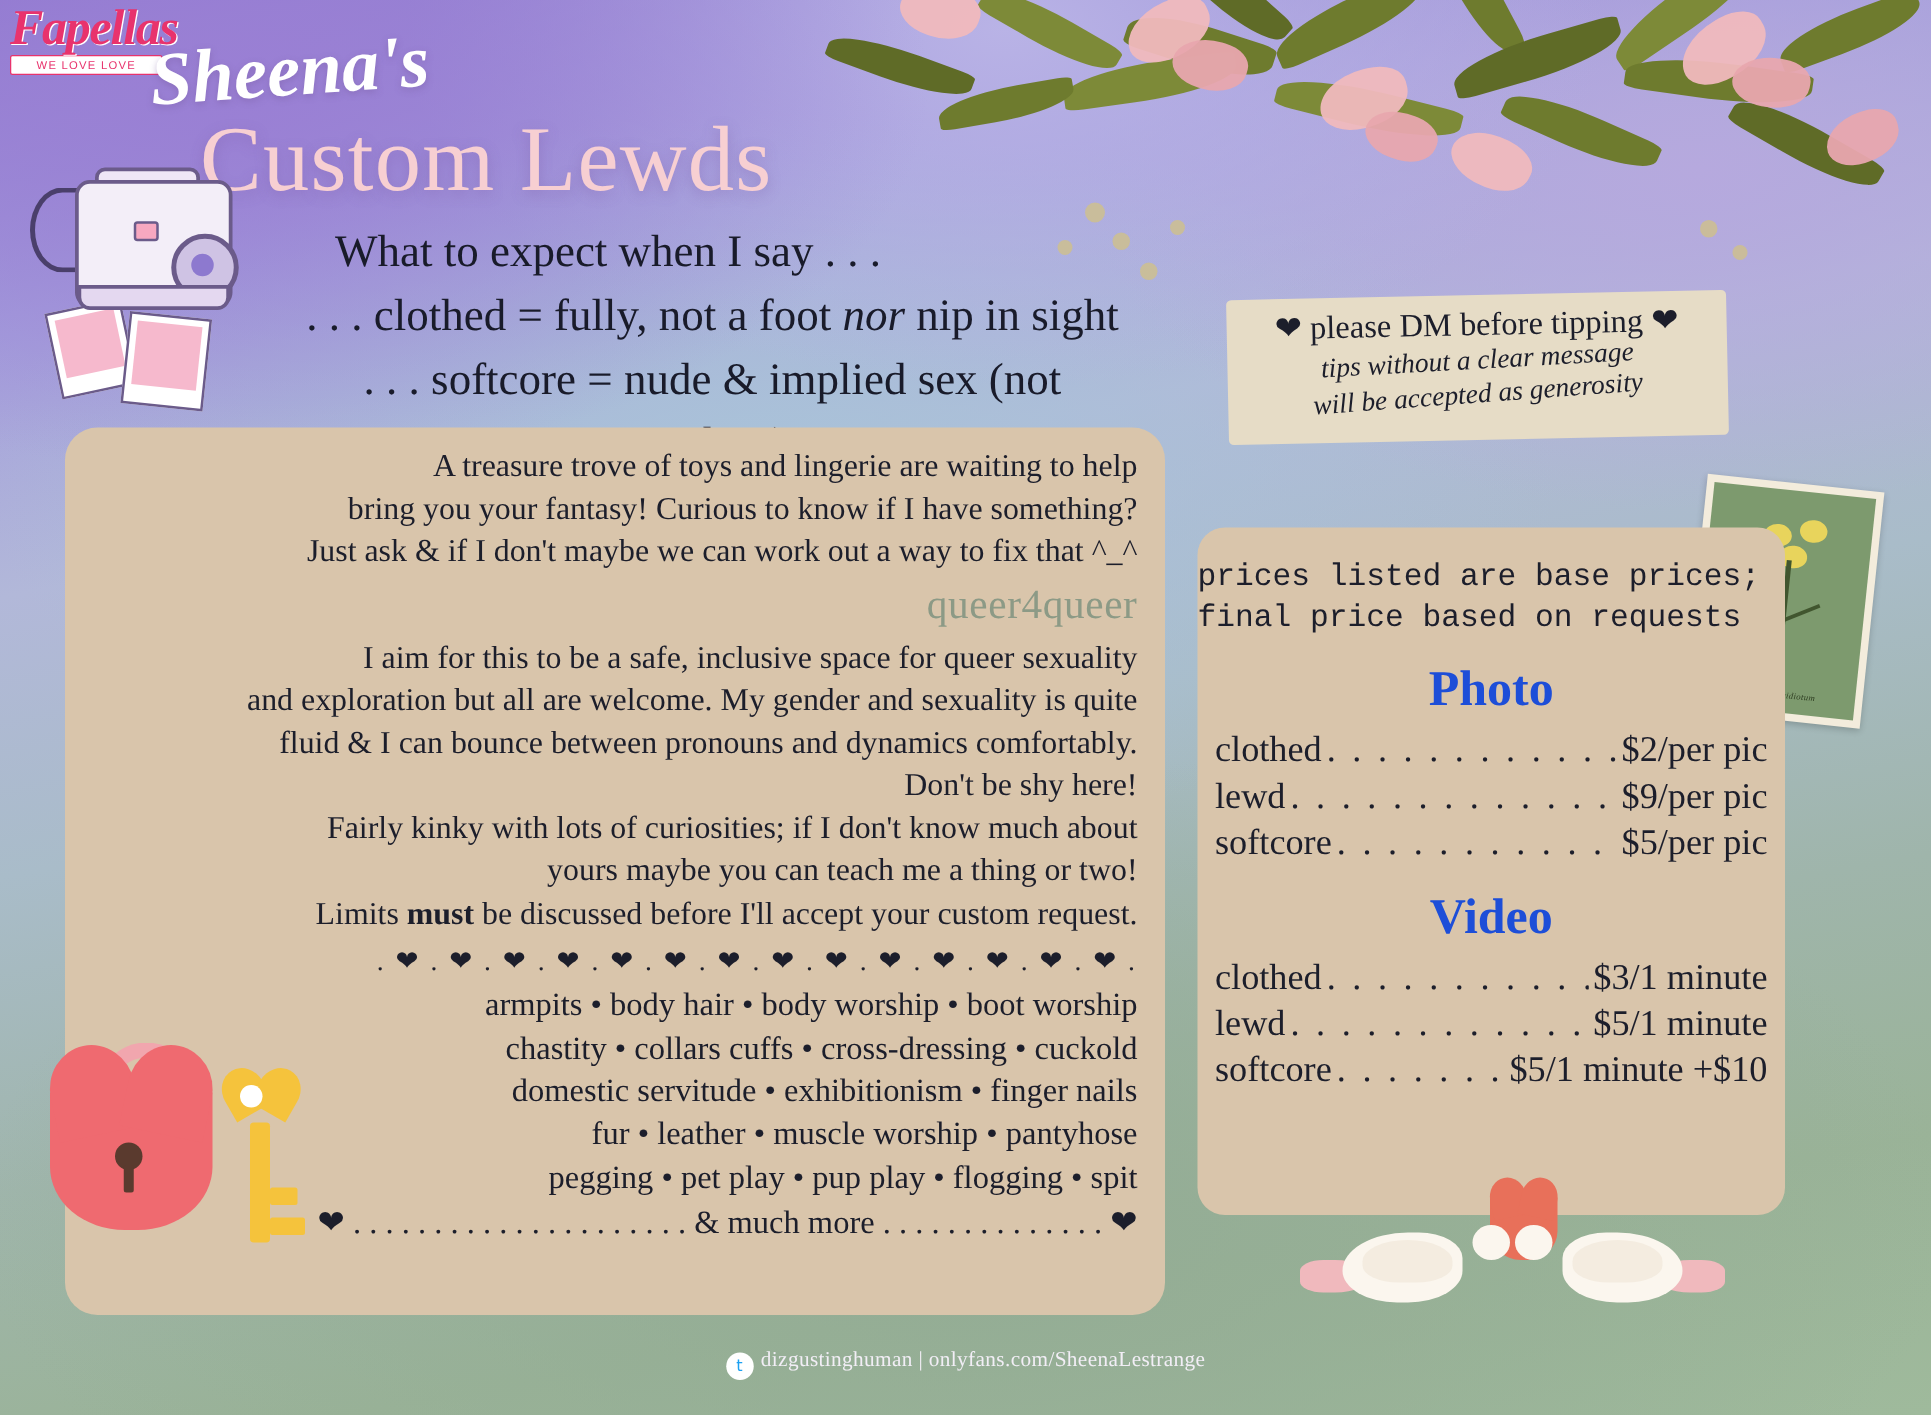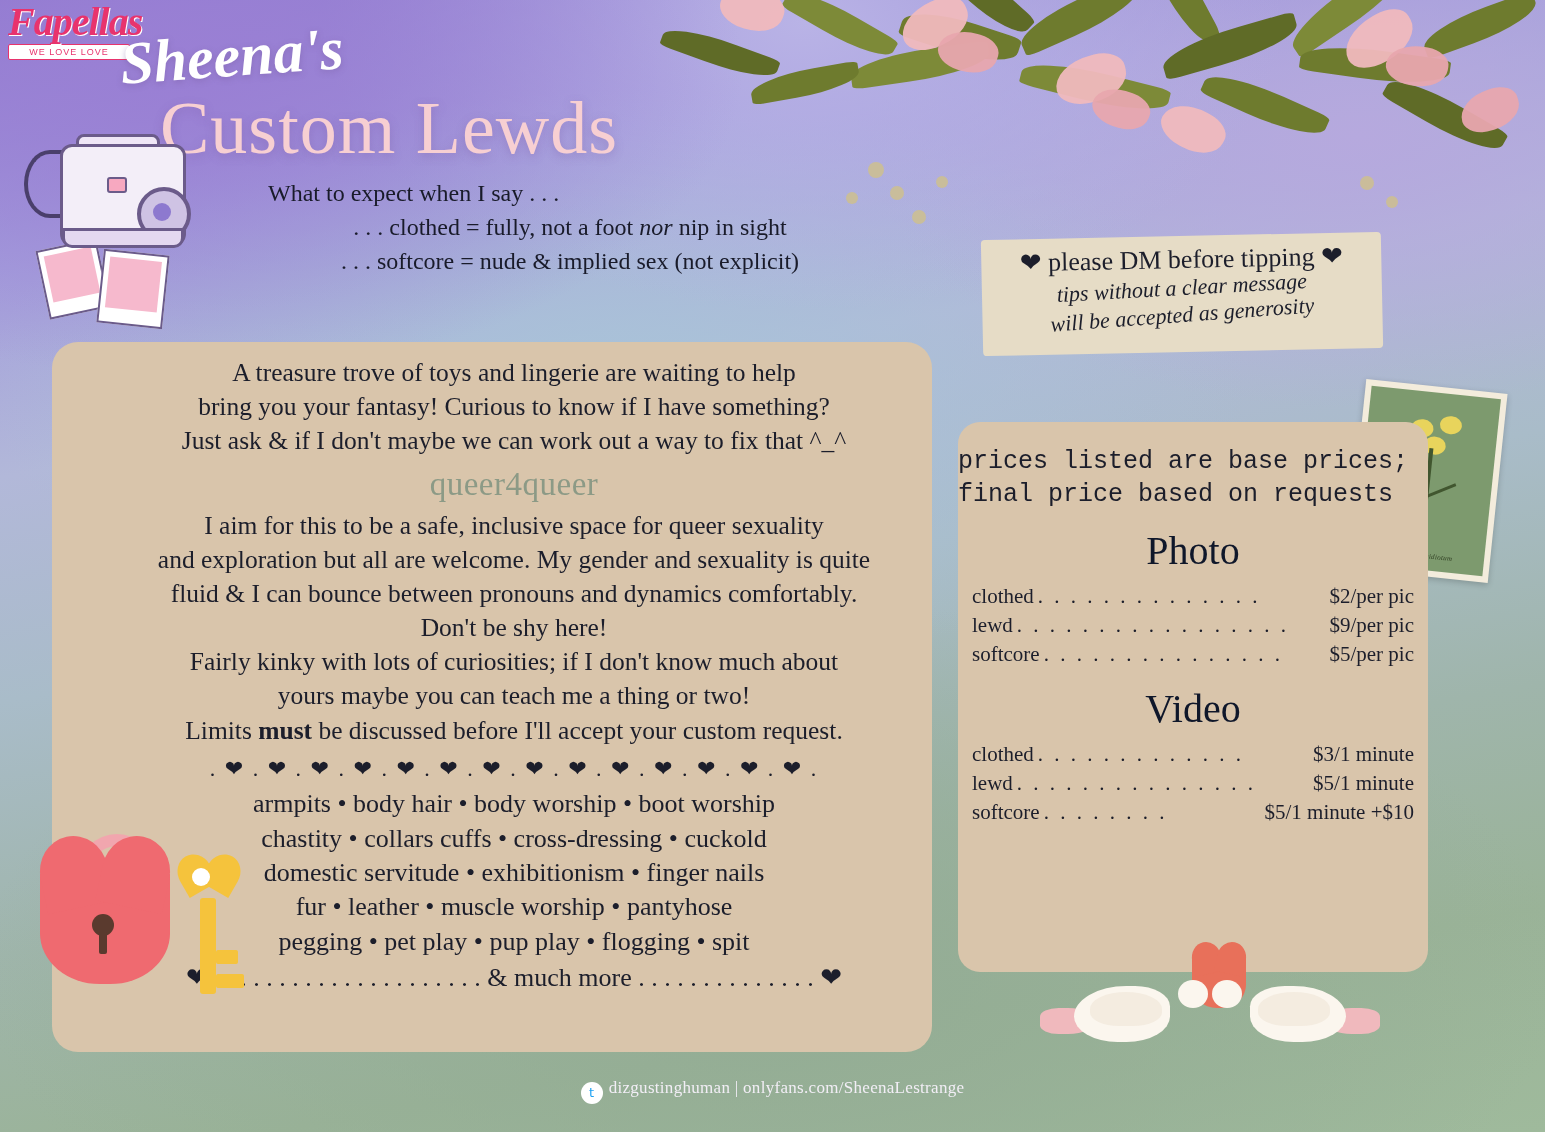--- a/index.html
+++ b/index.html
@@ -112,31 +112,31 @@
   }
   .stamp .inner{width:100%;height:100%;background:#7d9a6e;box-sizing:border-box;position:relative;}
   .stamp .flower-stem{position:absolute;left:64px;top:56px;width:4px;height:78px;background:#41562f;}
   .stamp .fl{position:absolute;width:22px;height:18px;background:#e8d45c;border-radius:50%;}
   .stamp .br{position:absolute;width:34px;height:3px;background:#41562f;}
   .stamp .cap{position:absolute;left:14px;bottom:10px;right:14px;text-align:center;font-size:7px;color:#2e3d21;font-style:italic;letter-spacing:.3px;}
 
   
   .expect{
     position:absolute;left:240px;top:176px;width:660px;color:#191b2a;
-    font-size:24px;line-height:1.42;text-align:center;
+    font-size:36px;line-height:1.42;text-align:center;
   }
   .expect .l1{text-align:left;padding-left:28px;}
   .expect em{font-style:italic;}
 
   .bigpanel{
     position:absolute;left:52px;top:342px;width:880px;height:710px;
     background:#d9c5ab;border-radius:26px;
   }
   .bigpanel .txt{
-    padding:14px 22px 0;text-align:center;color:#1c1e2b;
+    padding:14px 22px 0;text-align:right;color:#1c1e2b;
     font-size:25.5px;line-height:1.34;margin-left:44px;
   }
   .subhead{
     font-size:33px;color:#8c9a86;margin:4px 0 2px;letter-spacing:.5px;
   }
   .hearts-rule{
     font-size:22px;color:#1c1e2b;letter-spacing:2px;margin:6px 0 4px;
   }
   .kinklist{font-size:26px;line-height:1.32;color:#1c1e2b;}
   .finalline{font-size:26px;color:#1c1e2b;margin-top:2px;}
@@ -156,24 +156,24 @@
   }
 
   .pricepanel{
     position:absolute;left:958px;top:422px;width:470px;height:550px;
     background:#d9c5ab;border-radius:22px;
   }
   .pricepanel .note{
     text-align:left;font-size:25px;color:#1c1e2b;padding-top:24px;line-height:1.3;font-family:Liberation Mono, monospace;
   }
   .price-h{
-    text-align:center;font-size:40px;color:#0f172a;margin:16px 0 8px;
+    text-align:center;font-size:40px;color:#1d4ed8;margin:16px 0 8px;font-weight:bold;
   }
   .price-row{
-    display:flex;align-items:baseline;font-size:21px;color:#1c1e2b;
+    display:flex;align-items:baseline;font-size:29px;color:#1c1e2b;
     padding:2px 14px;
   }
   .price-row .lbl{white-space:nowrap;}
   .price-row .dots{
     flex:1;overflow:hidden;white-space:nowrap;letter-spacing:3px;
     margin:0 4px;color:#1c1e2b;
   }
   .price-row .val{white-space:nowrap;}
 
   .footer{

